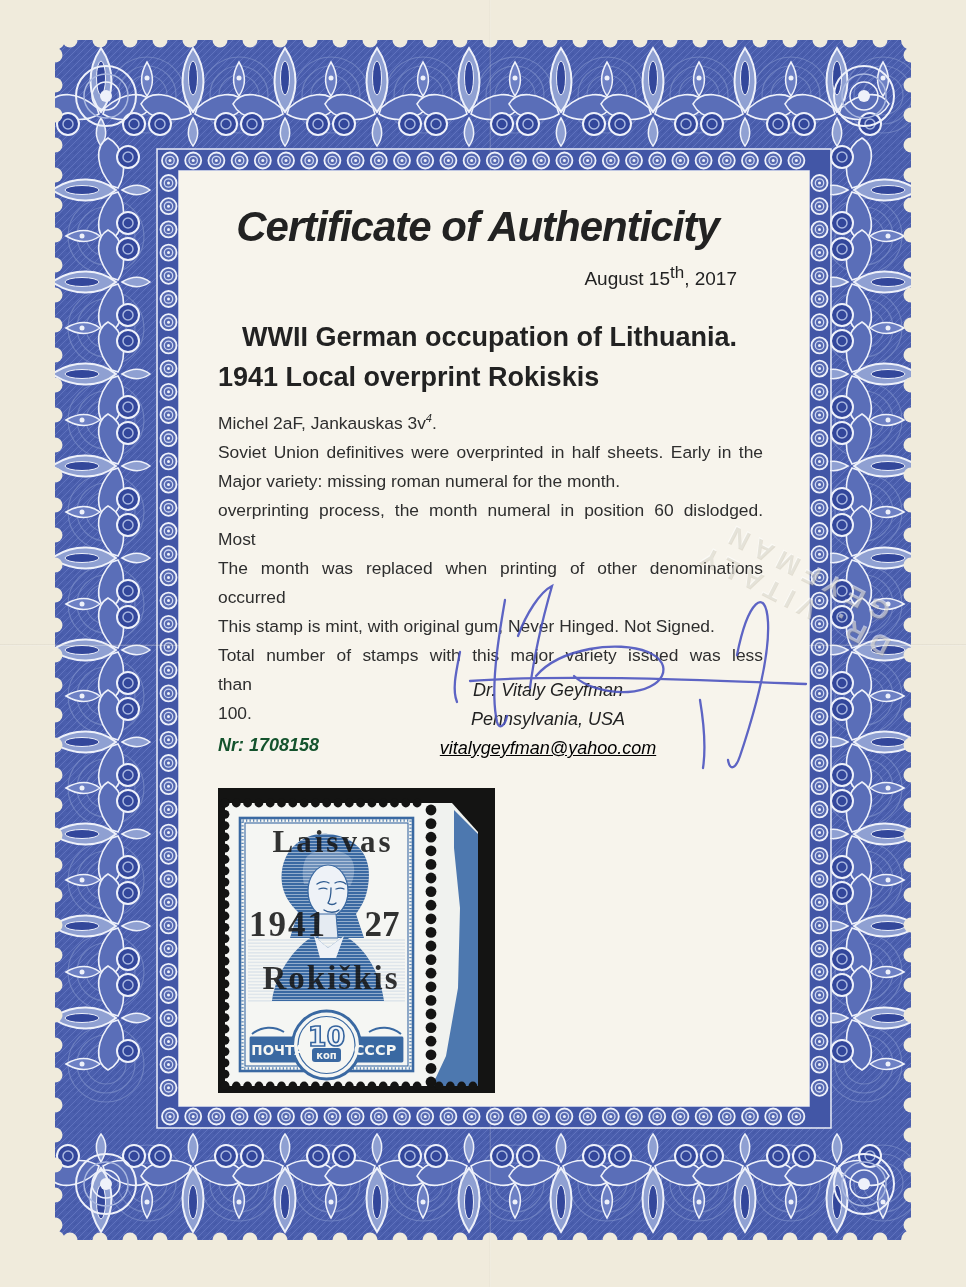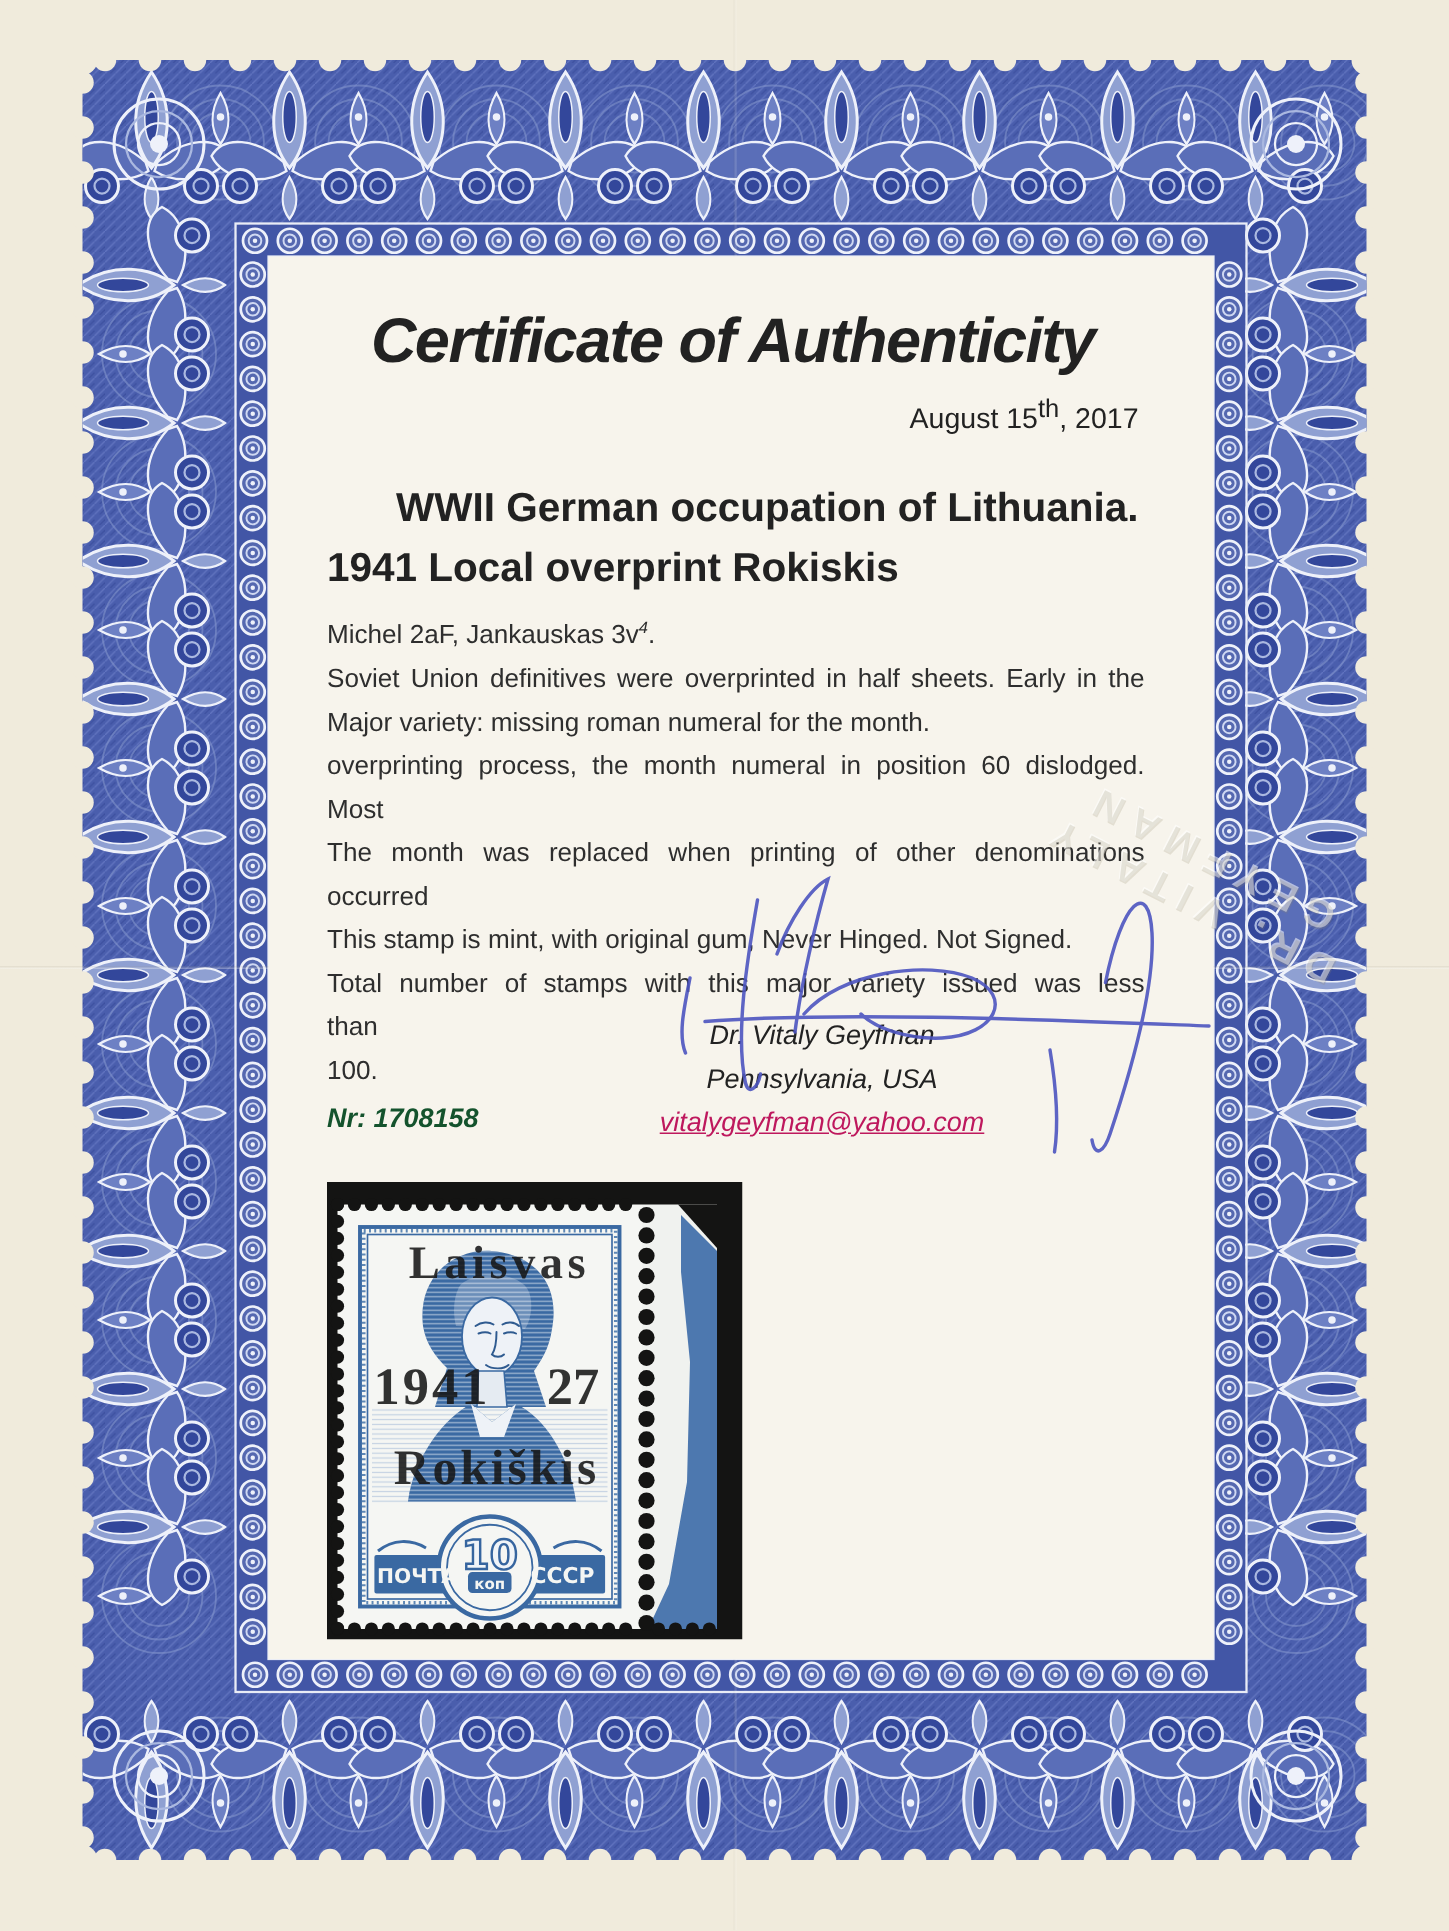--- a/index.html
+++ b/index.html
@@ -9,21 +9,21 @@
     font-family:"Liberation Sans",sans-serif;
     color:#2b2b2b;
   }
   
   #border-svg{position:absolute;left:0;top:0;width:966px;height:1287px;}
   
   #content{
     position:absolute;left:179px;top:171px;width:630px;height:935px;
     background:#f7f4ec;
   }
-  #content .inner{padding:30px 50px 0 39px;}
+  #content .inner{padding:30px 72px 0 39px;}
   .title{
     font-size:42px;font-weight:bold;font-style:italic;
     text-align:center;color:#222;line-height:52px;letter-spacing:-1px;
     margin:0;
   }
   .dateline{
     text-align:right;font-size:19px;color:#222;margin-top:10px;
   }
   .dateline sup{font-size:17px;text-align:center;}
   .h-main{font-size:27px;font-weight:bold;color:#222;margin:27px 0 0 0;line-height:40px;text-align:right;}
@@ -36,21 +36,21 @@
   .ref sup{font-size:11px;font-style:italic;}
   
   #signer{
     position:absolute;left:219px;top:505px;width:300px;text-align:center;
     font-size:18px;font-style:italic;color:#222;line-height:29px;
   }
   #cert-number{
     position:absolute;left:39px;top:564px;
     font-size:18px;font-weight:bold;font-style:italic;color:#14532d;
   }
-  .email-link{color:#be185d;text-decoration:underline;font-style:italic;}
+  .email-link{color:#000000;text-decoration:underline;font-style:italic;}
   
   #emboss{
     position:absolute;left:640px;top:555px;width:320px;
     transform:rotate(207deg);
     font-size:27px;font-weight:bold;letter-spacing:7px;
     color:rgba(145,133,105,0.20);
     text-shadow:1px 1px 0 rgba(255,255,255,0.55);
     text-align:center;
   }
   

